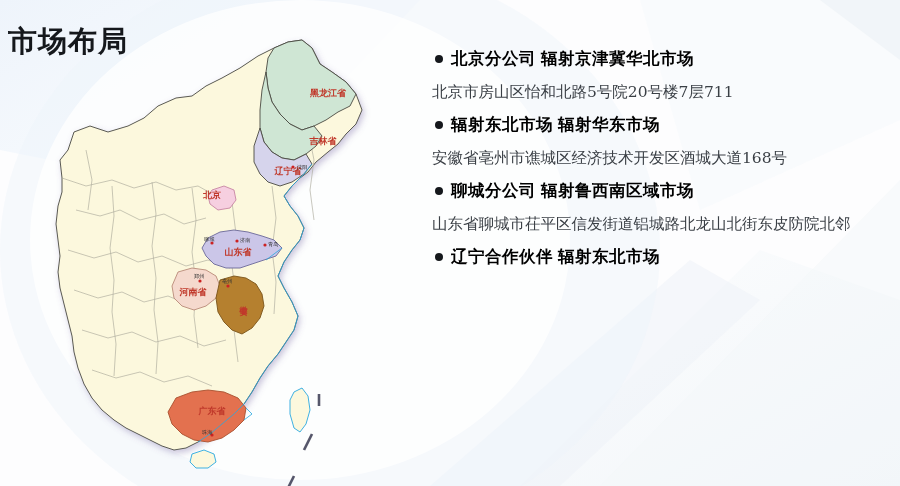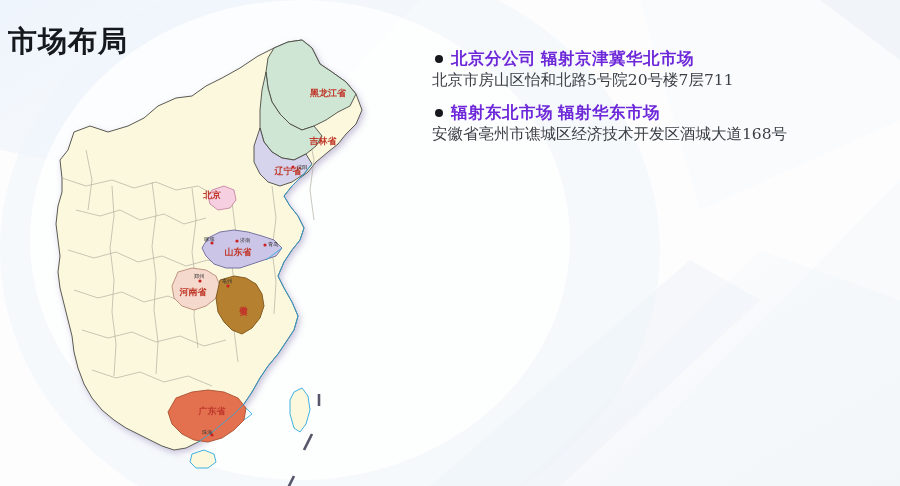--- a/index.html
+++ b/index.html
@@ -32,31 +32,31 @@
     font-family:"DejaVu Sans","Liberation Sans",sans-serif;
     font-size:5.2px;fill:#333;
   }
   
   #office-list{
     position:absolute;left:430px;top:48px;width:466px;z-index:6;
   }
   .office-item{margin-bottom:11px;}
   .office-head{
     display:flex;align-items:center;gap:8px;
-    font-size:16.5px;font-weight:bold;color:#6d28d9;
+    font-size:16.5px;font-weight:bold;color:#000000;
     letter-spacing:.5px;
     font-family:"Liberation Sans","DejaVu Sans",sans-serif;
   }
   .bullet{
     width:8px;height:8px;border-radius:50%;background:#15181c;
     flex:0 0 auto;margin-left:5px;
   }
   .office-head .htext{white-space:nowrap;}
   .office-addr{
-    margin-top:0;margin-left:2px;
+    margin-top:12px;margin-left:2px;
     font-size:15.5px;color:#3a3f45;line-height:1.35;
     font-family:"DejaVu Serif","Liberation Serif",serif;
     max-width:452px;
   }
 </style>
 </head>
 <body>
 
 <svg id="bg-decor" viewBox="0 0 900 486" preserveAspectRatio="none">
   <defs>
@@ -220,18 +220,29 @@
   </div>
 
   <div class="office-item">
     <div class="office-head">
       <span class="bullet"></span>
       <span class="htext">辐射东北市场  辐射华东市场</span>
     </div>
     <div class="office-addr">安徽省亳州市谯城区经济技术开发区酒城大道168号</div>
   </div>
 
-
-
-  <div class="office-item">
+  <div class="office-item">
+    <div class="office-head">
+      <span class="bullet"></span>
+      <span class="htext">聊城分公司  辐射鲁西南区域市场</span>
+    </div>
+    <div class="office-addr">山东省聊城市茌平区信发街道铝城路北龙山北街东皮防院北邻</div>
+  </div>
+
+
+  <div class="office-item">
+    <div class="office-head">
+      <span class="bullet"></span>
+      <span class="htext">辽宁合作伙伴  辐射东北市场</span>
+    </div>
   </div>
 
 </div>
 
 </body></html>

